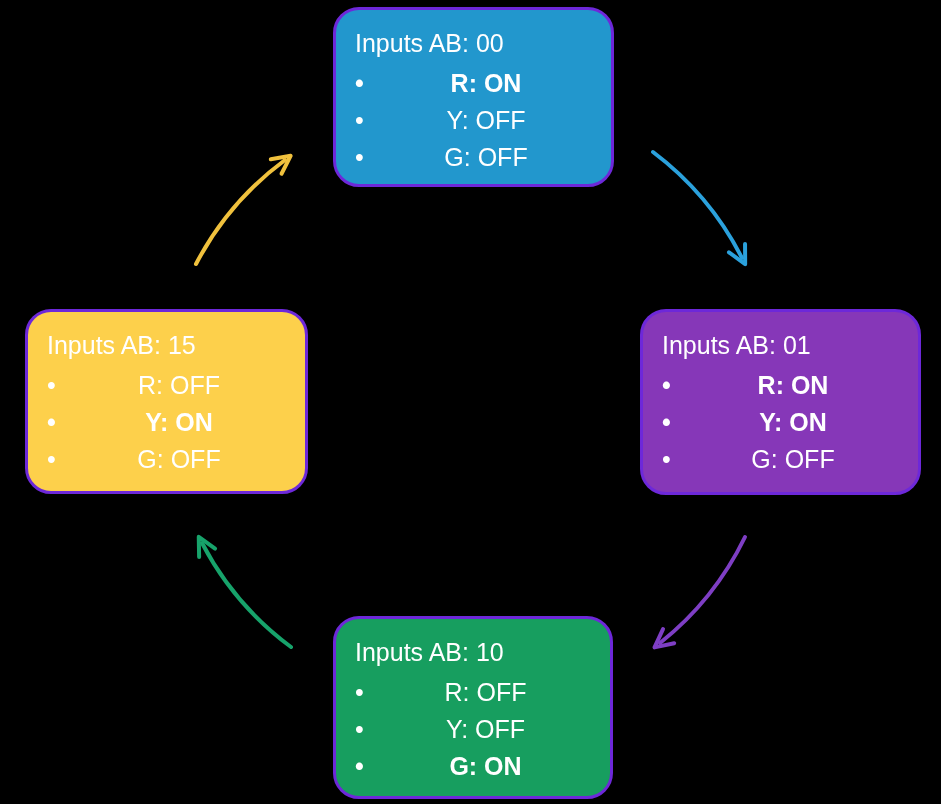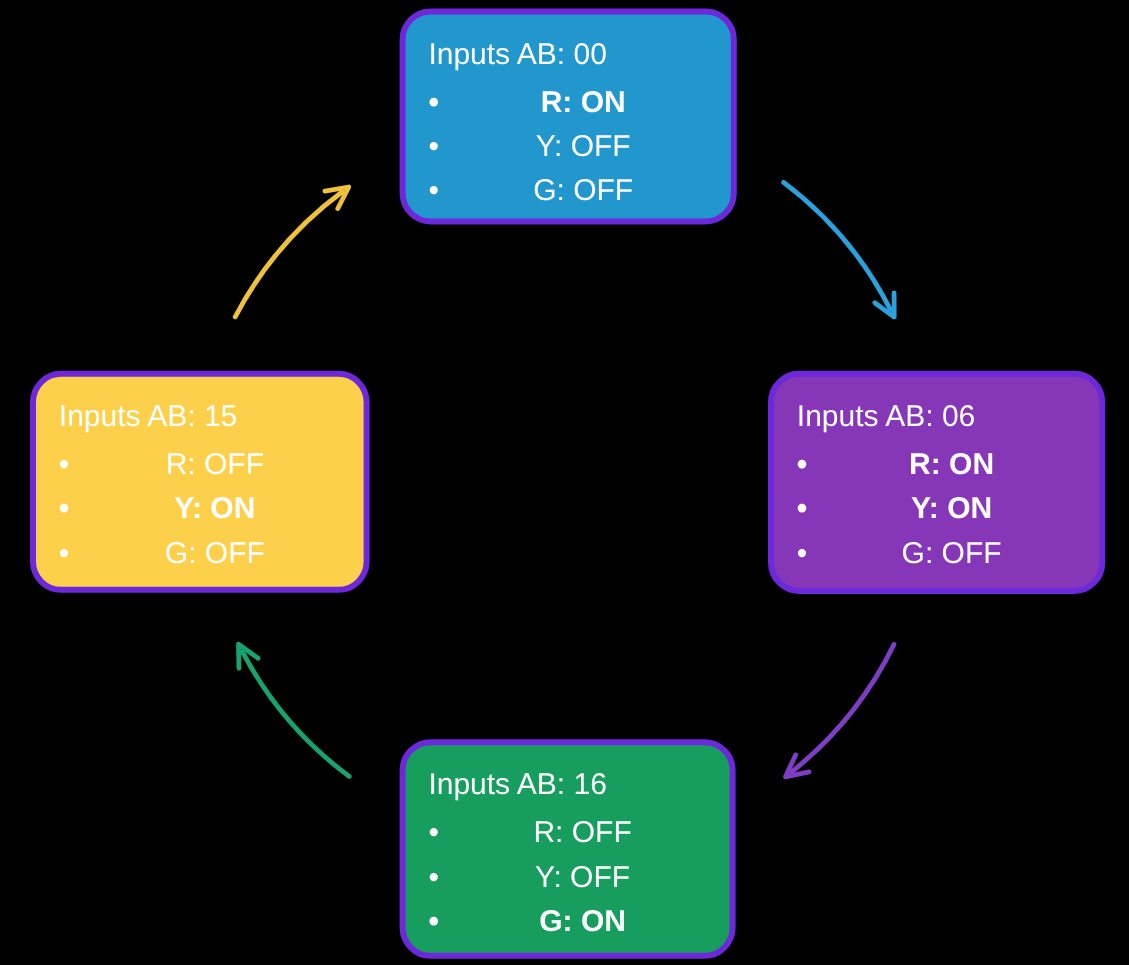--- a/index.html
+++ b/index.html
@@ -19,21 +19,21 @@
     position: absolute;
     left: 0;
     top: 0;
     width: 941px;
     height: 804px;
     pointer-events: none;
   }
   .state {
     position: absolute;
     box-sizing: border-box;
-    border: 5px solid #6d28d9;
+    border: 3px solid #6d28d9;
     border-radius: 26px;
     color: #ffffff;
     padding: 17px 18px 0 19px;
   }
   .pos-top    { left: 333px; top: 7px;   width: 281px; height: 180px; }
   .pos-right  { left: 640px; top: 309px; width: 281px; height: 186px; }
   .pos-bottom { left: 333px; top: 616px; width: 280px; height: 183px; }
   .pos-left   { left: 25px;  top: 309px; width: 283px; height: 185px; }
   .state-title {
     font-size: 25px;
@@ -99,30 +99,30 @@
   <div class="state pos-top" style="background-color: rgb(34, 151, 205);">
     <div class="state-title">Inputs AB: 00</div>
     <ul class="state-list">
       <li class="bold">R: ON</li>
       <li>Y: OFF</li>
       <li>G: OFF</li>
     </ul>
   </div>
 
   <div class="state pos-right" style="background-color: rgb(134, 55, 184);">
-    <div class="state-title">Inputs AB: 06</div>
+    <div class="state-title">Inputs AB: 01</div>
     <ul class="state-list">
       <li class="bold">R: ON</li>
       <li class="bold">Y: ON</li>
       <li>G: OFF</li>
     </ul>
   </div>
 
   <div class="state pos-bottom" style="background-color: rgb(23, 158, 95);">
-    <div class="state-title">Inputs AB: 16</div>
+    <div class="state-title">Inputs AB: 10</div>
     <ul class="state-list">
       <li>R: OFF</li>
       <li>Y: OFF</li>
       <li class="bold">G: ON</li>
     </ul>
   </div>
 
   <div class="state pos-left" style="background-color: rgb(253, 208, 75);">
     <div class="state-title">Inputs AB: 15</div>
     <ul class="state-list">

